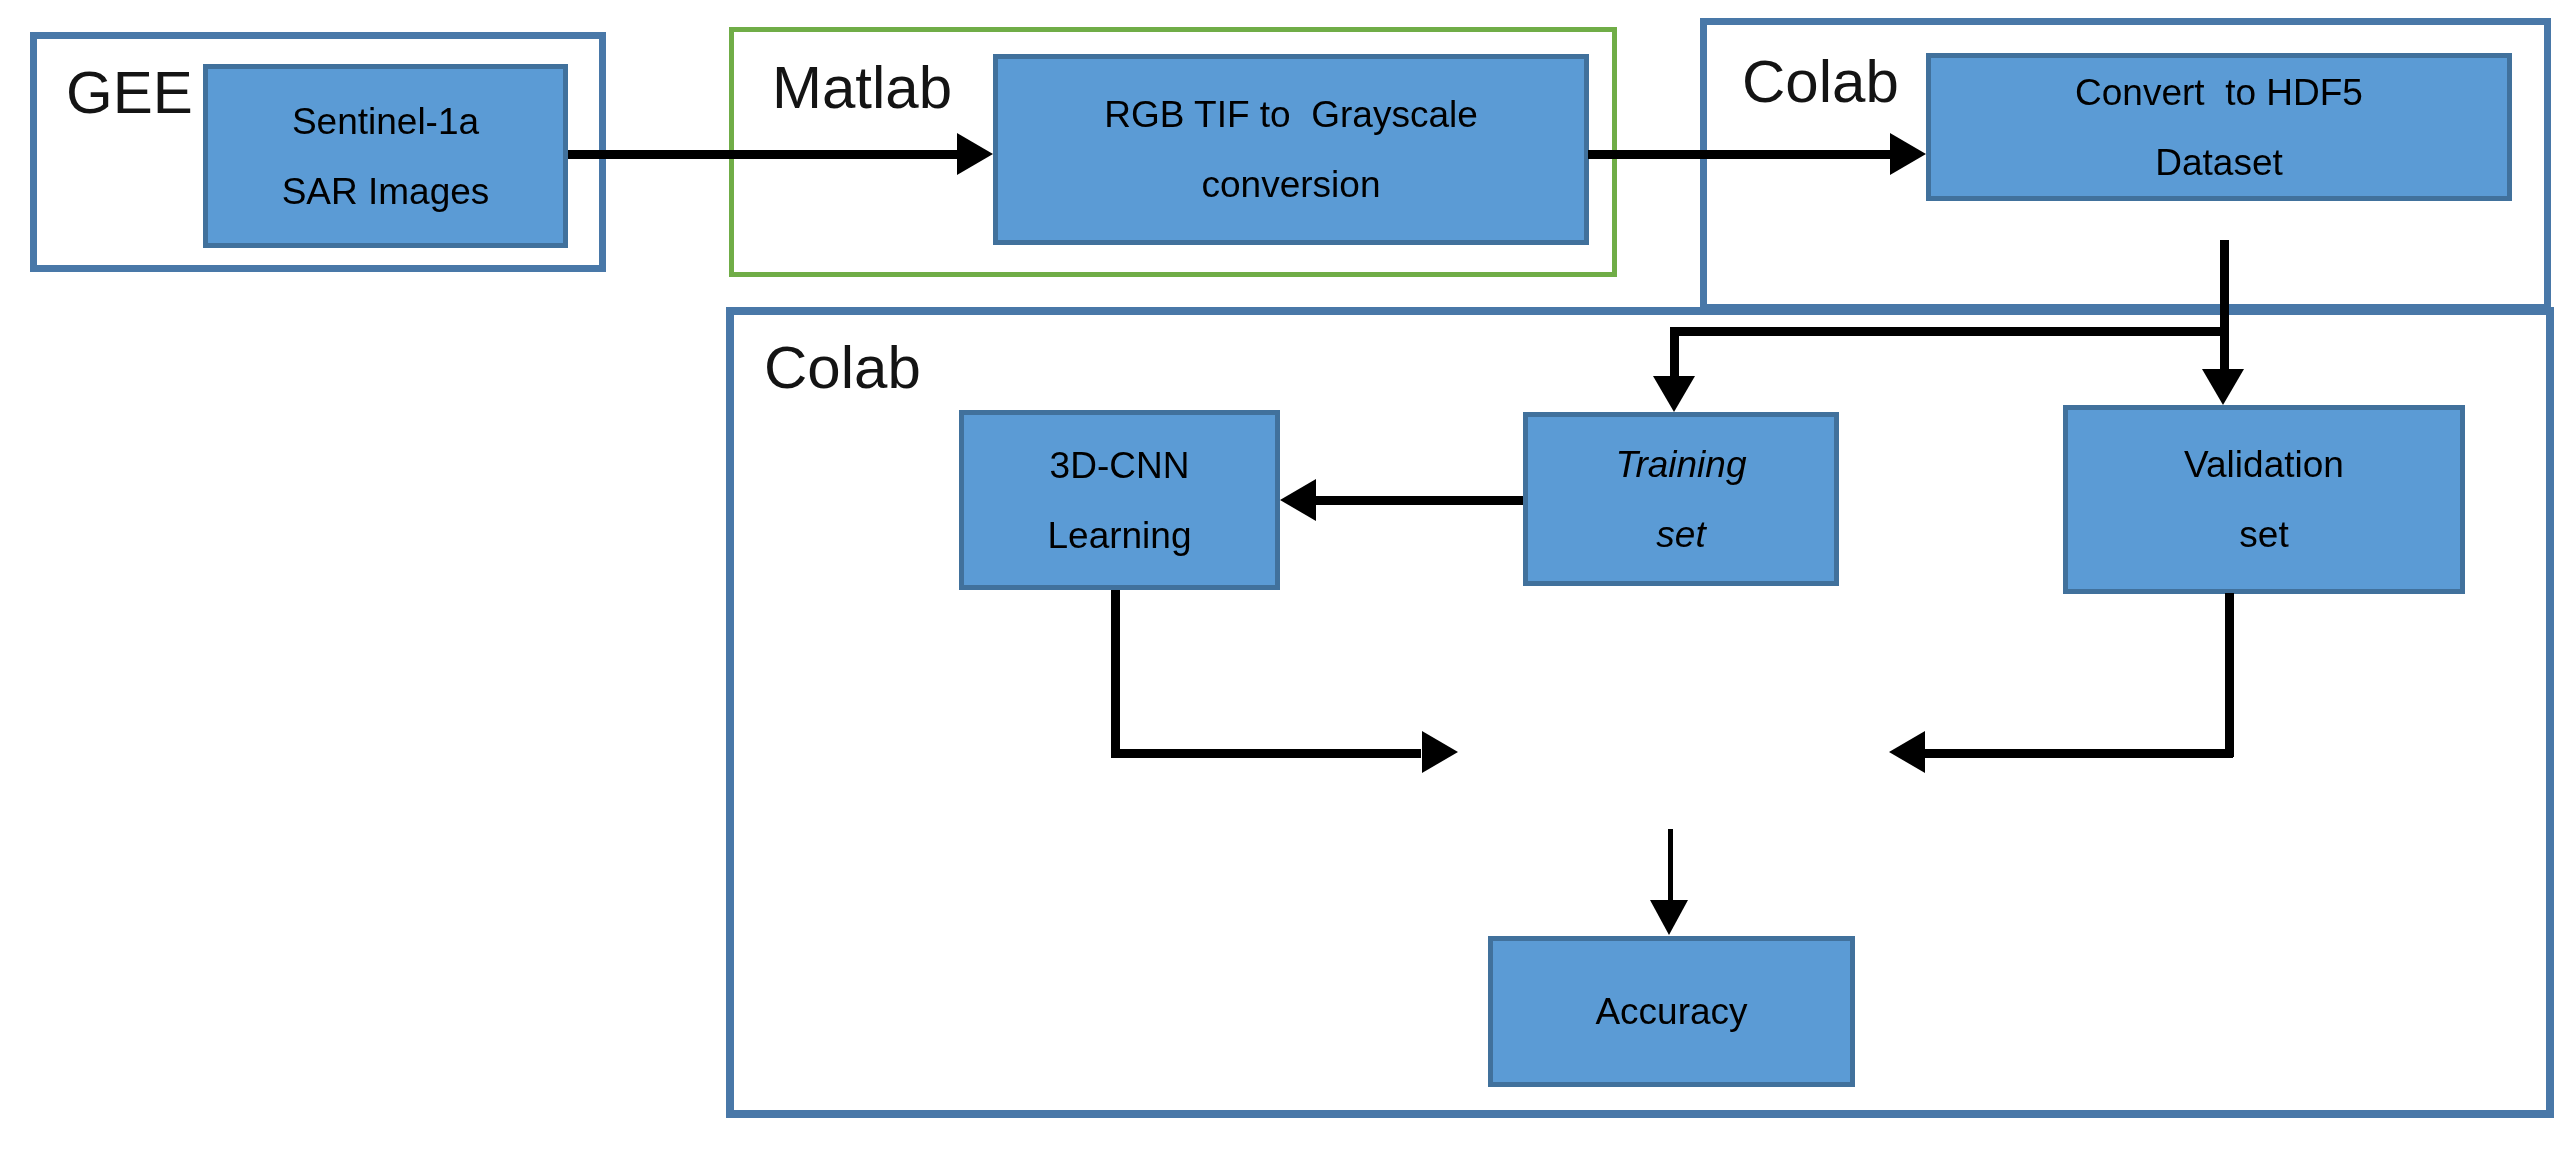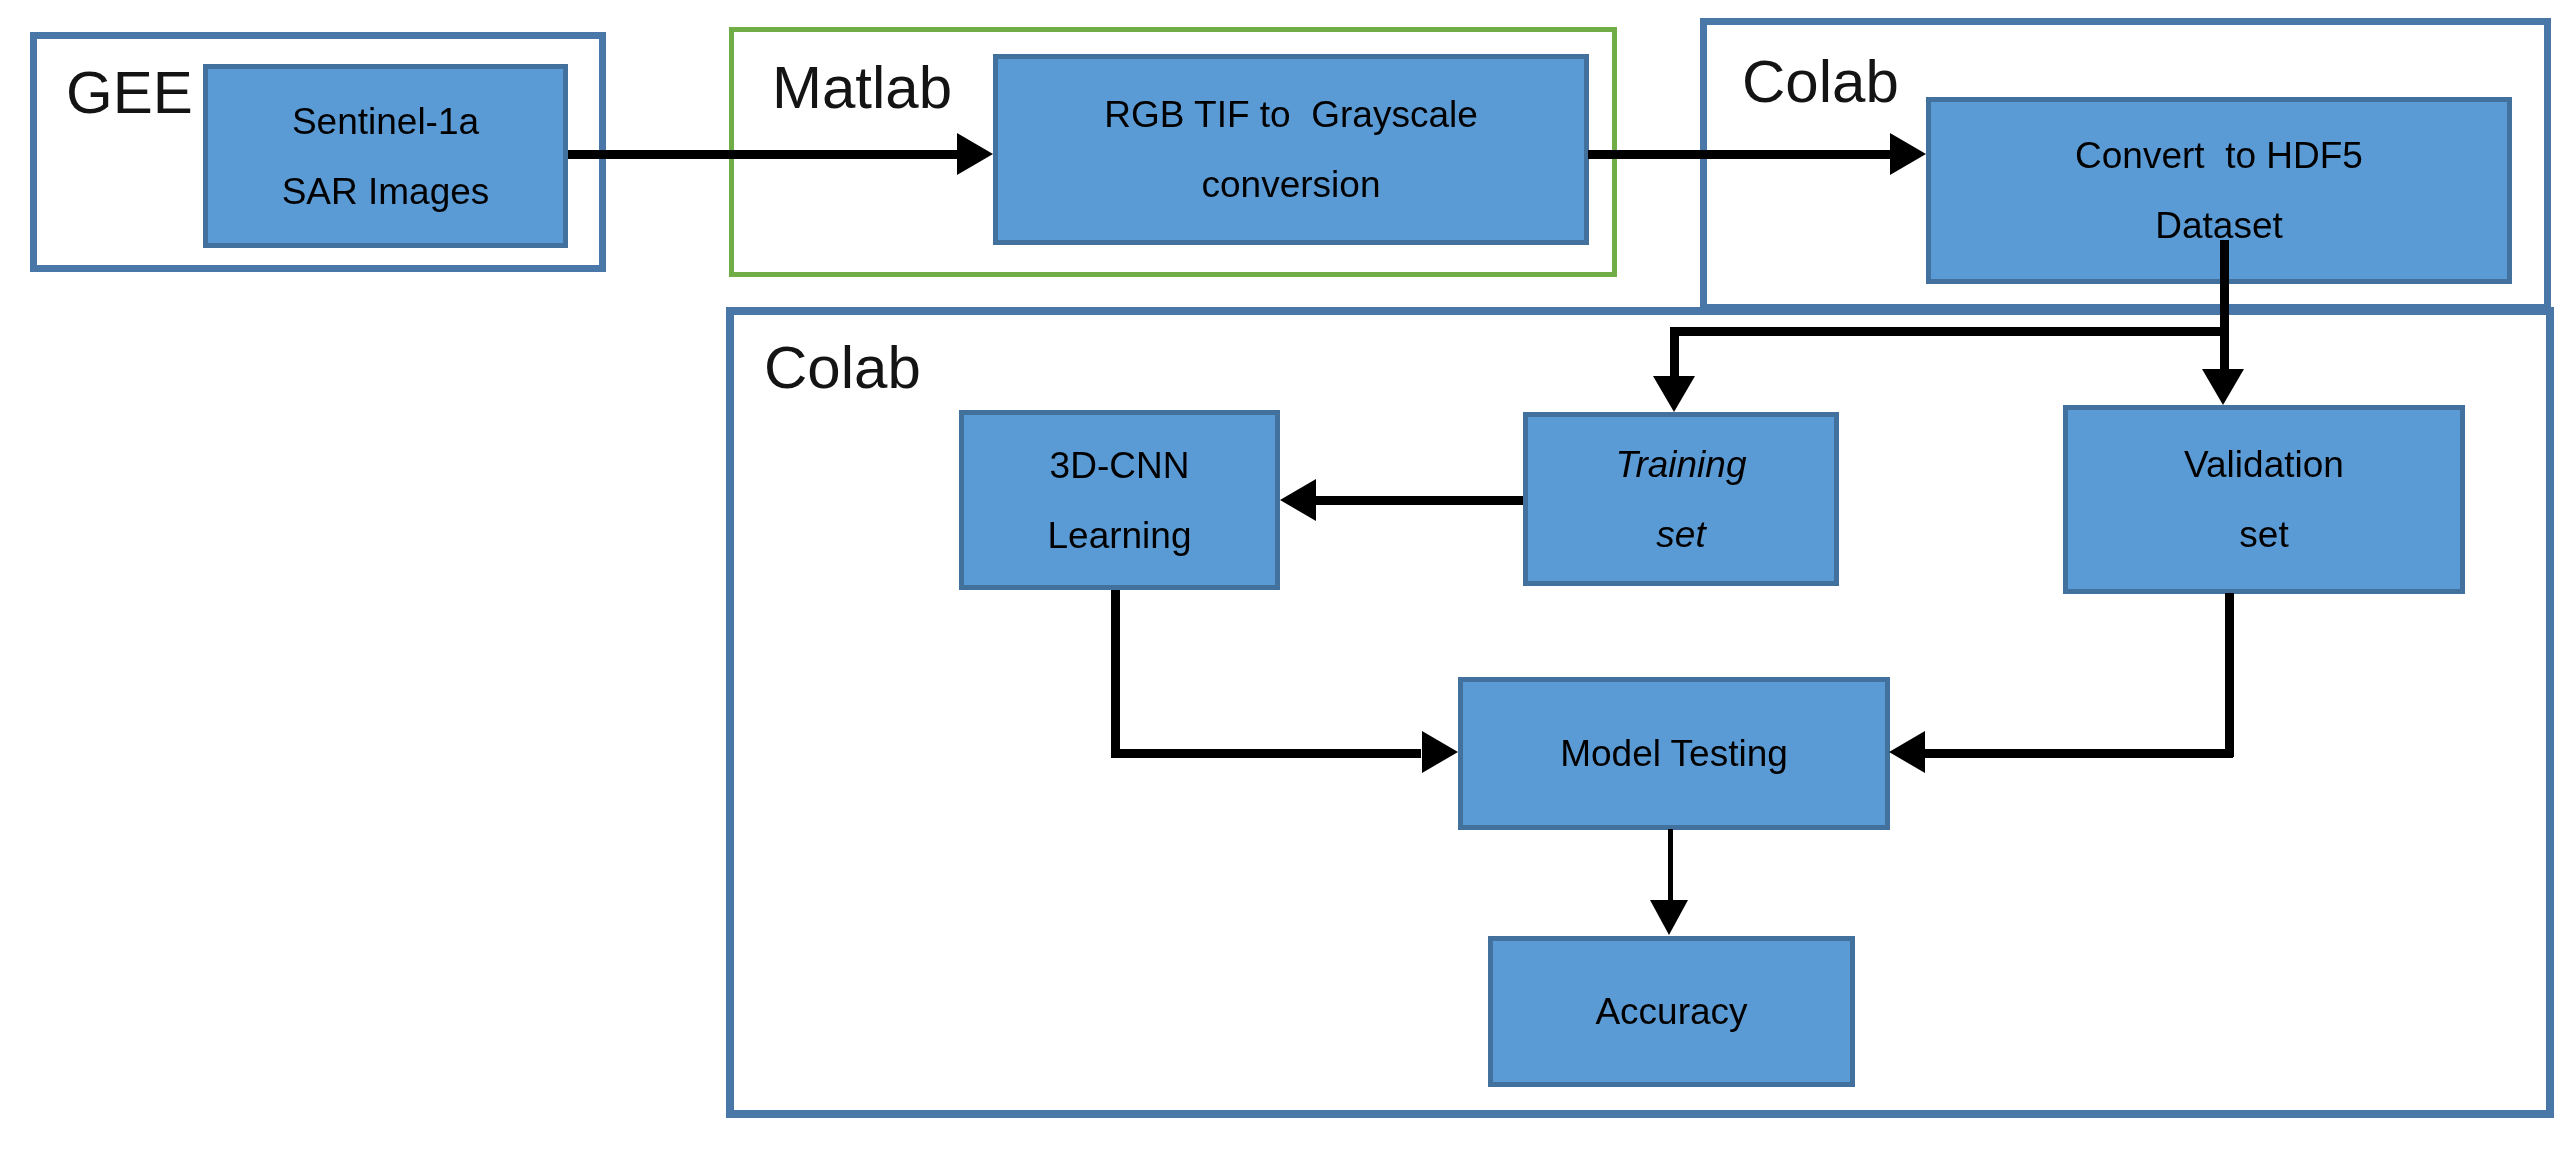--- a/index.html
+++ b/index.html
@@ -97,43 +97,40 @@
   <div class="node" style="left:203px; top:64px; width:365px; height:184px;">
     <span class="line">Sentinel-1a</span>
     <span class="line">SAR Images</span>
   </div>
 
   <div class="node" style="left:993px; top:54px; width:596px; height:191px;">
     <span class="line">RGB TIF to  Grayscale</span>
     <span class="line">conversion</span>
   </div>
 
-  <div class="node" style="left:1926px; top:53px; width:586px; height:187px;margin-top:44px;">
+  <div class="node" style="left:1926px; top:53px; width:586px; height:148px;">
     <span class="line">Convert  to HDF5</span>
     <span class="line">Dataset</span>
   </div>
 
   <div class="node" style="left:959px; top:410px; width:321px; height:180px;">
     <span class="line">3D-CNN</span>
     <span class="line">Learning</span>
   </div>
 
   <div class="node" style="left:1523px; top:412px; width:316px; height:174px;font-style:italic;">
     <span class="line">Training</span>
     <span class="line">set</span>
   </div>
 
   <div class="node" style="left:2063px; top:405px; width:402px; height:189px;">
     <span class="line">Validation</span>
     <span class="line">set</span>
   </div>
 
-  <div class="node" style="left:1458px; top:677px; width:432px; height:153px; row-gap:0;">
-    <span class="line">Model Testing</span>
-  </div>
 
   <div class="node" style="left:1488px; top:936px; width:367px; height:151px; row-gap:0;">
     <span class="line">Accuracy</span>
   </div>
 
   <div class="seg" style="left:568px; top:150px; width:390px; height:9.4px;"></div>
   <div class="head r" style="left:957px; top:133px;"></div>
 
   <div class="seg" style="left:1588px; top:150px; width:303px; height:9.4px;"></div>
   <div class="head r" style="left:1890px; top:133px;"></div>

